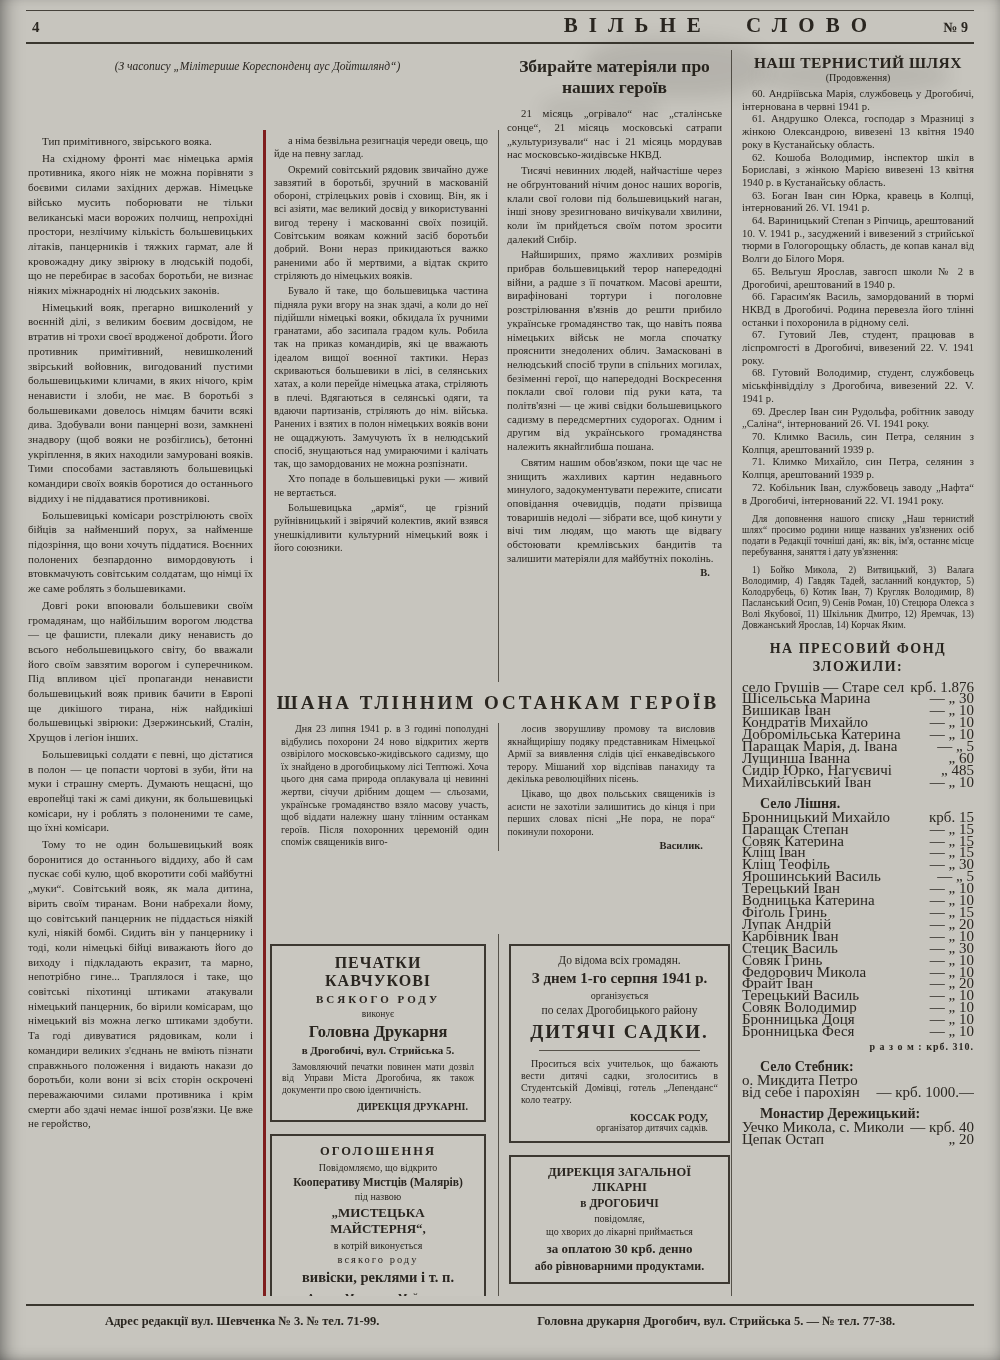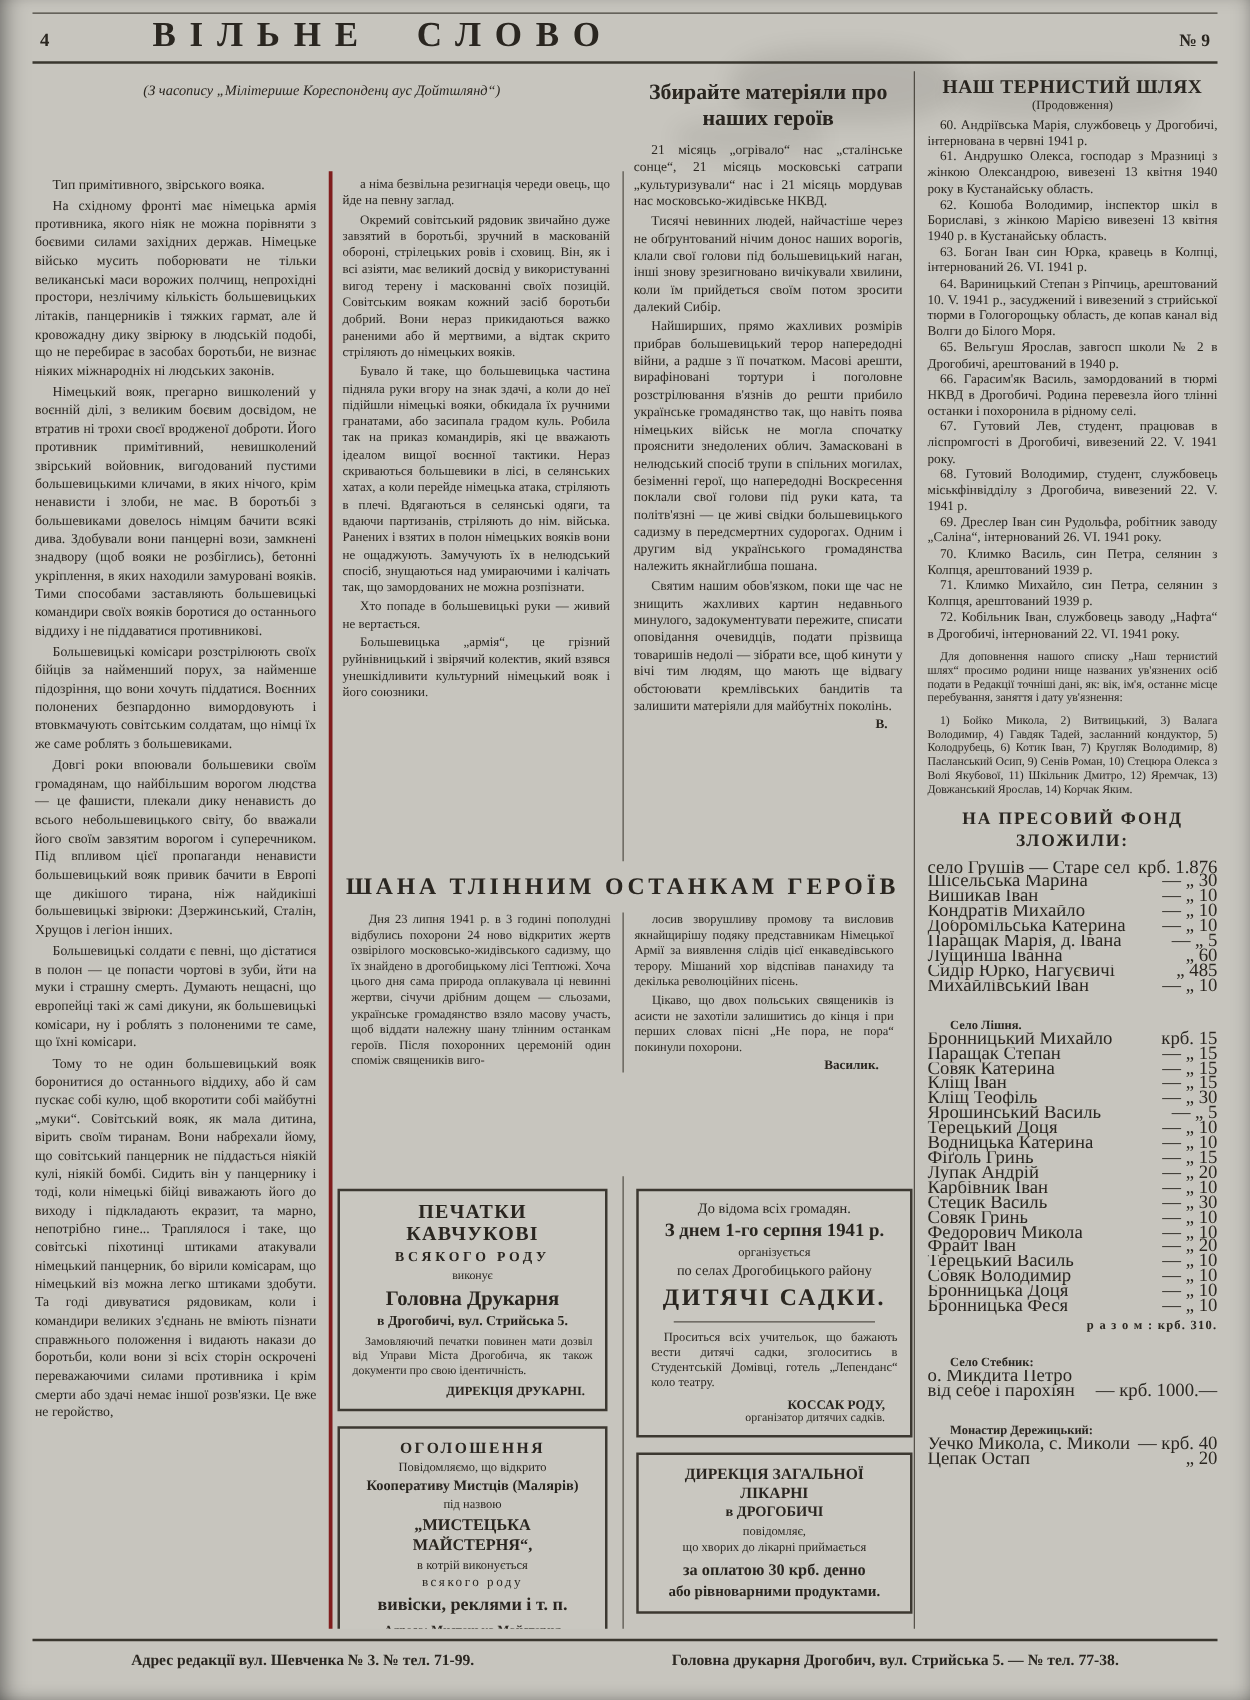--- a/index.html
+++ b/index.html
@@ -13,21 +13,21 @@
   }
   .smudge{ position:absolute; background:#1d1a16; filter:blur(9px); opacity:.10; border-radius:40%; pointer-events:none; }
   .s1{ left:585px; top:38px; width:180px; height:60px; }
   .s2{ left:760px; top:55px; width:190px; height:40px; opacity:.08; }
   .s3{ left:540px; top:95px; width:120px; height:30px; opacity:.07; }
 
   
   .hd{ padding:10px 26px 0; }
   .hd-row{ display:flex; align-items:baseline; border-top:1px solid #46423b; border-bottom:2px solid #3a372f; padding:2px 6px 4px; }
   .hd-num{ width:90px; font-size:15px; font-weight:bold; }
-  .hd-title{ flex:1; text-align:left; font-size:28px; font-weight:bold; letter-spacing:11px; word-spacing:18px; }
+  .hd-title{ flex:1; text-align:right; font-size:21px; font-weight:bold; letter-spacing:11px; word-spacing:18px; }
   .hd-issue{ width:90px; text-align:right; font-size:14px; font-weight:bold; }
 
   
   .content{
     display:grid;
     grid-template-columns:240px 233px 233px 242px;
     grid-template-rows:80px 552px 252px 1fr;
     grid-template-areas:
       "A A D H"
       "B C D H"
@@ -58,21 +58,21 @@
 
   
   .h-title{ font-size:15.5px; font-weight:700; text-align:center; letter-spacing:.5px; margin-top:2px; }
   .h-sub{ font-size:10px; text-align:center; margin-bottom:5px; }
   .h-item{ font-size:10.6px; line-height:12.7px; text-align:justify; text-indent:10px; }
   .h-note{ font-size:9.4px; line-height:11px; text-align:justify; margin-top:7px; text-indent:10px; }
   .pf-title{ font-size:14px; font-weight:700; text-align:center; letter-spacing:1.5px; line-height:1.3; margin:9px 0 5px; }
   .pf-row{ display:flex; justify-content:space-between; font-size:15px; line-height:11.9px; }
   .pf-n{ overflow:hidden; white-space:nowrap; }
   .pf-a{ white-space:nowrap; padding-left:6px; }
-  .pf-sub{ font-size:10px; font-weight:700; margin-top:19px; text-indent:18px; }
+  .pf-sub{ font-size:14px; font-weight:700; margin-top:7px; text-indent:18px; }
   .pf-total{ text-align:right; font-size:10px; font-weight:700; letter-spacing:1px; margin:3px 0; }
 
   
   .sh-title{ font-size:19px; font-weight:700; text-align:center; letter-spacing:3px; margin-bottom:9px; }
   .sh-cols{ display:flex; }
   .sh-col{ flex:1; padding:0 9px; }
   .sh-col.first{ border-right:1px solid #56524a; }
   .sh-col .bp{ font-size:10px; line-height:12.6px; }
 
   
@@ -334,21 +334,21 @@
               <span class="pf-n">Кліщ Теофіль</span>
               <span class="pf-a">—  „  30</span>
             </div>
 
             <div class="pf-row">
               <span class="pf-n">Ярошинський Василь</span>
               <span class="pf-a">—  „  5</span>
             </div>
 
             <div class="pf-row">
-              <span class="pf-n">Терецький Доця</span>
+              <span class="pf-n">Терецький Іван</span>
               <span class="pf-a">—  „  10</span>
             </div>
 
             <div class="pf-row">
               <span class="pf-n">Водницька Катерина</span>
               <span class="pf-a">—  „  10</span>
             </div>
 
             <div class="pf-row">
               <span class="pf-n">Фіґоль Гринь</span>

